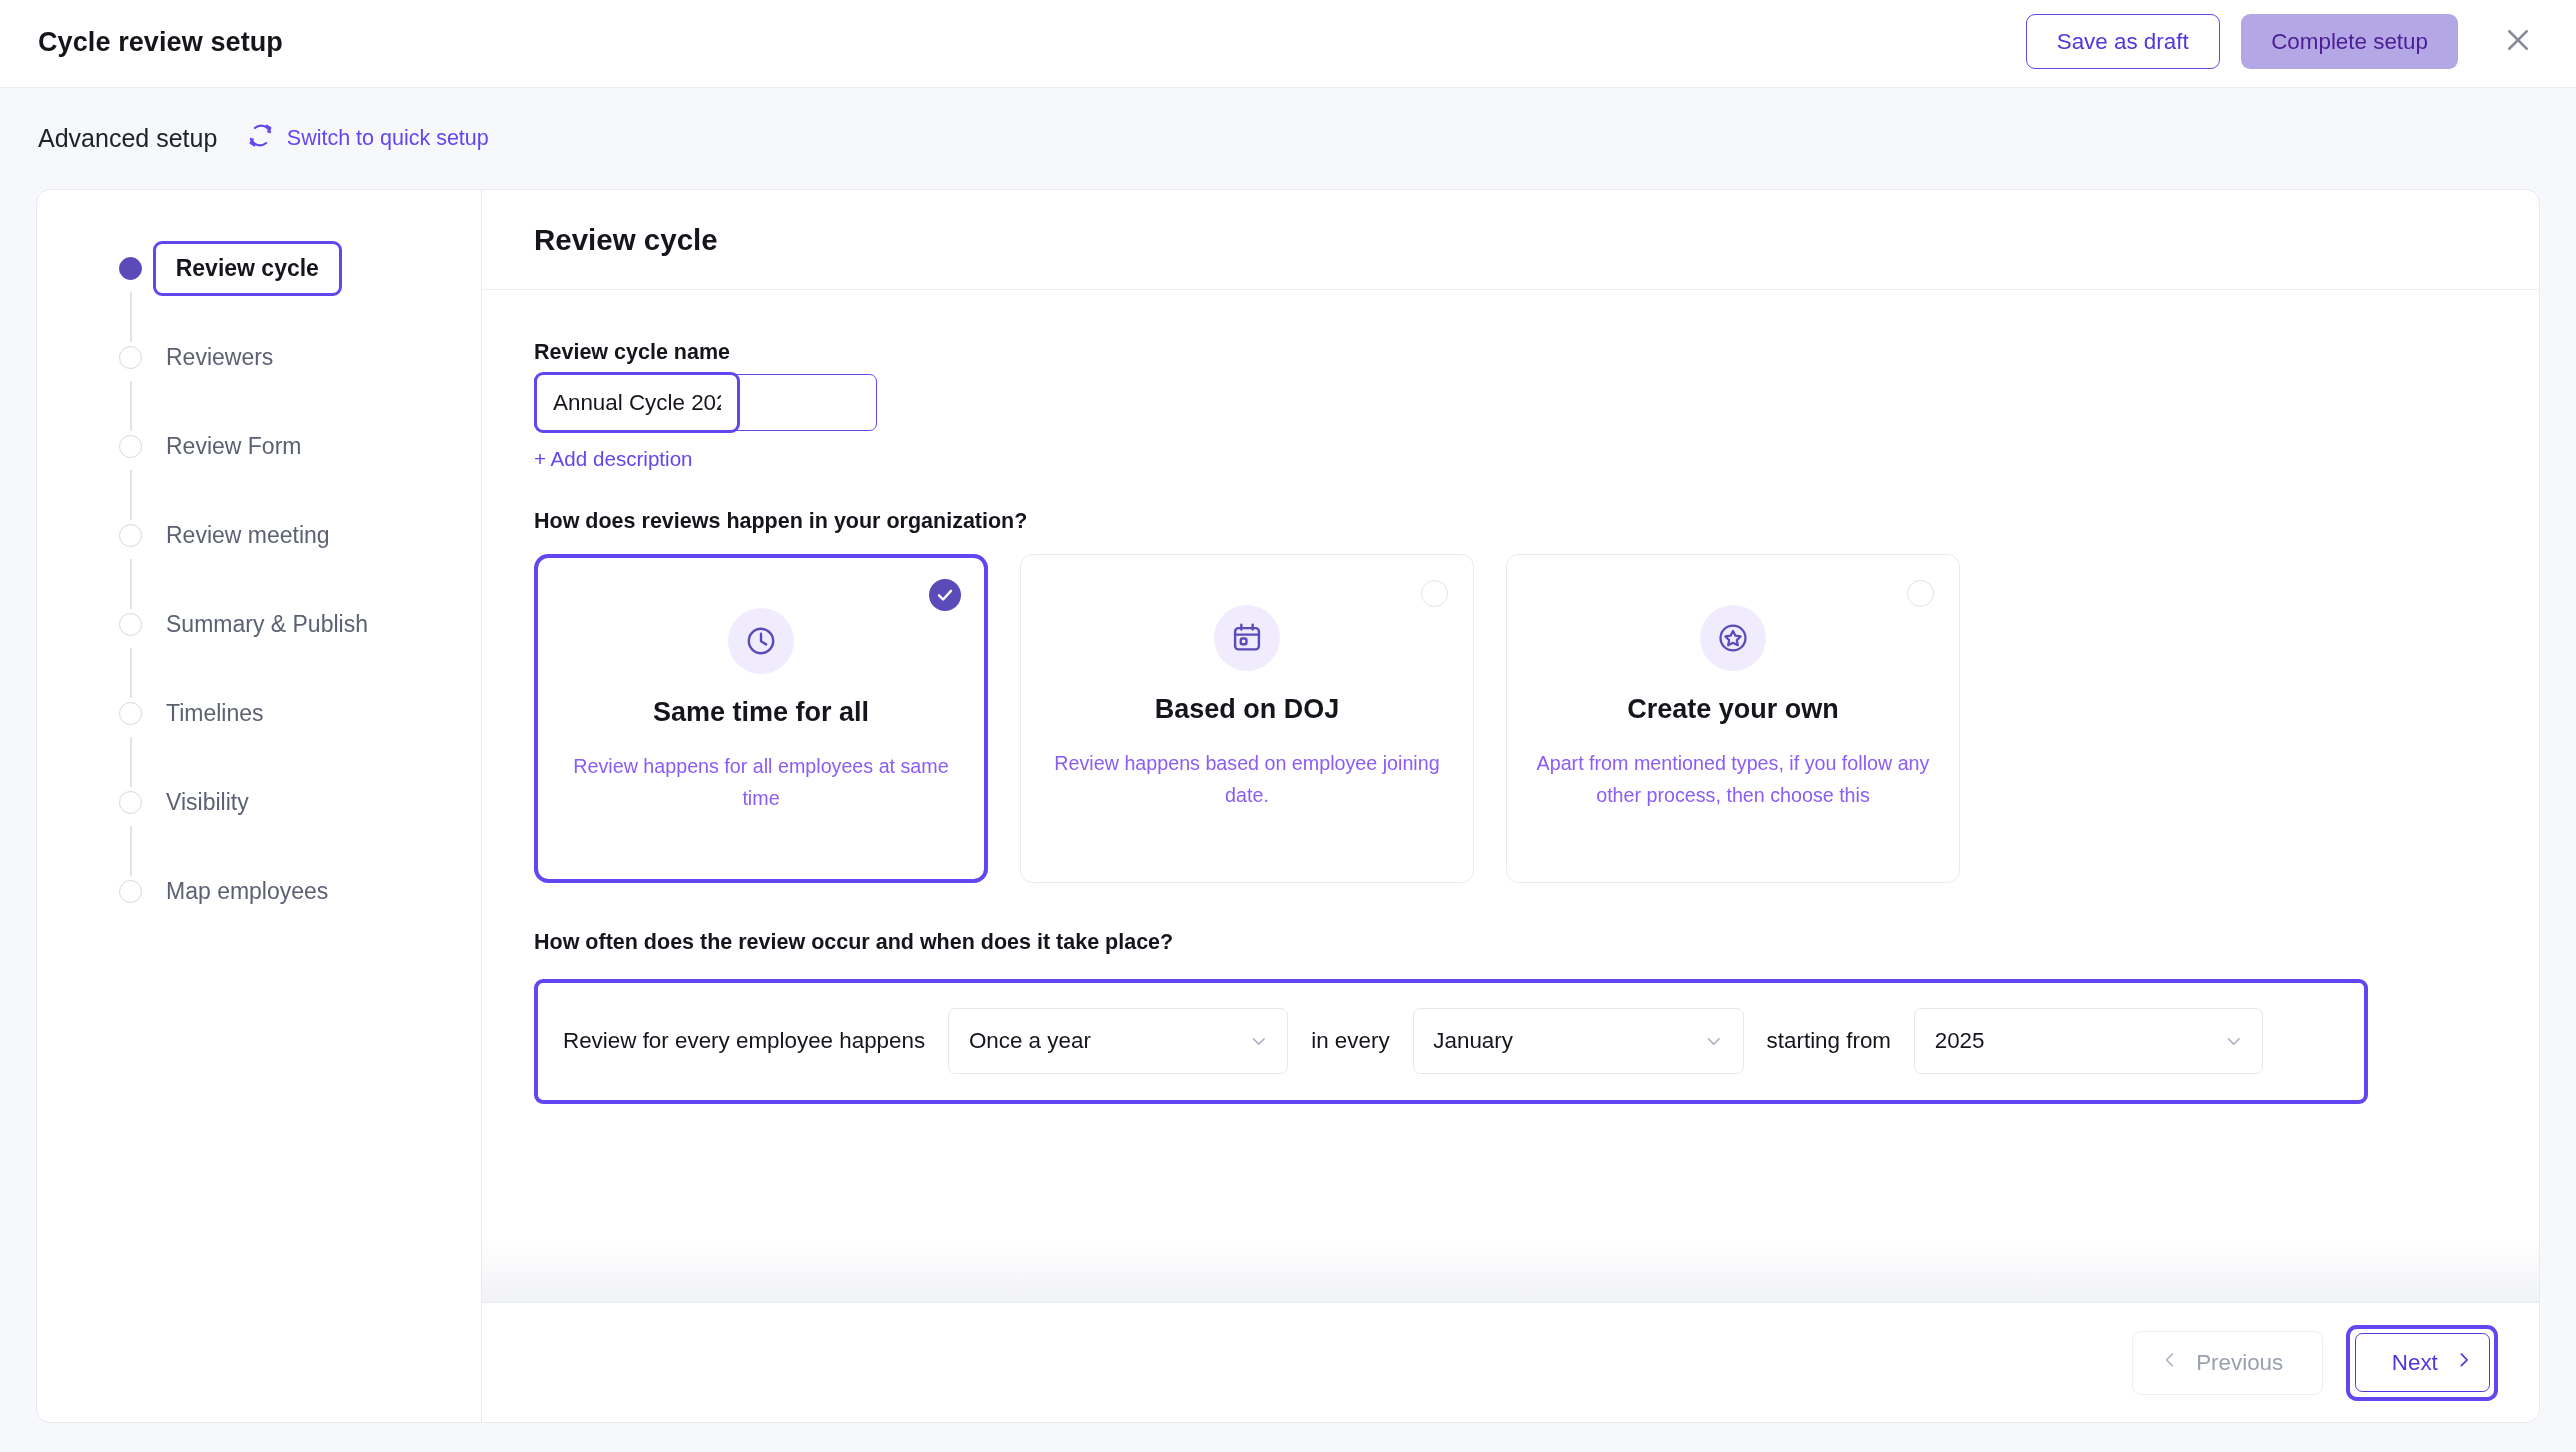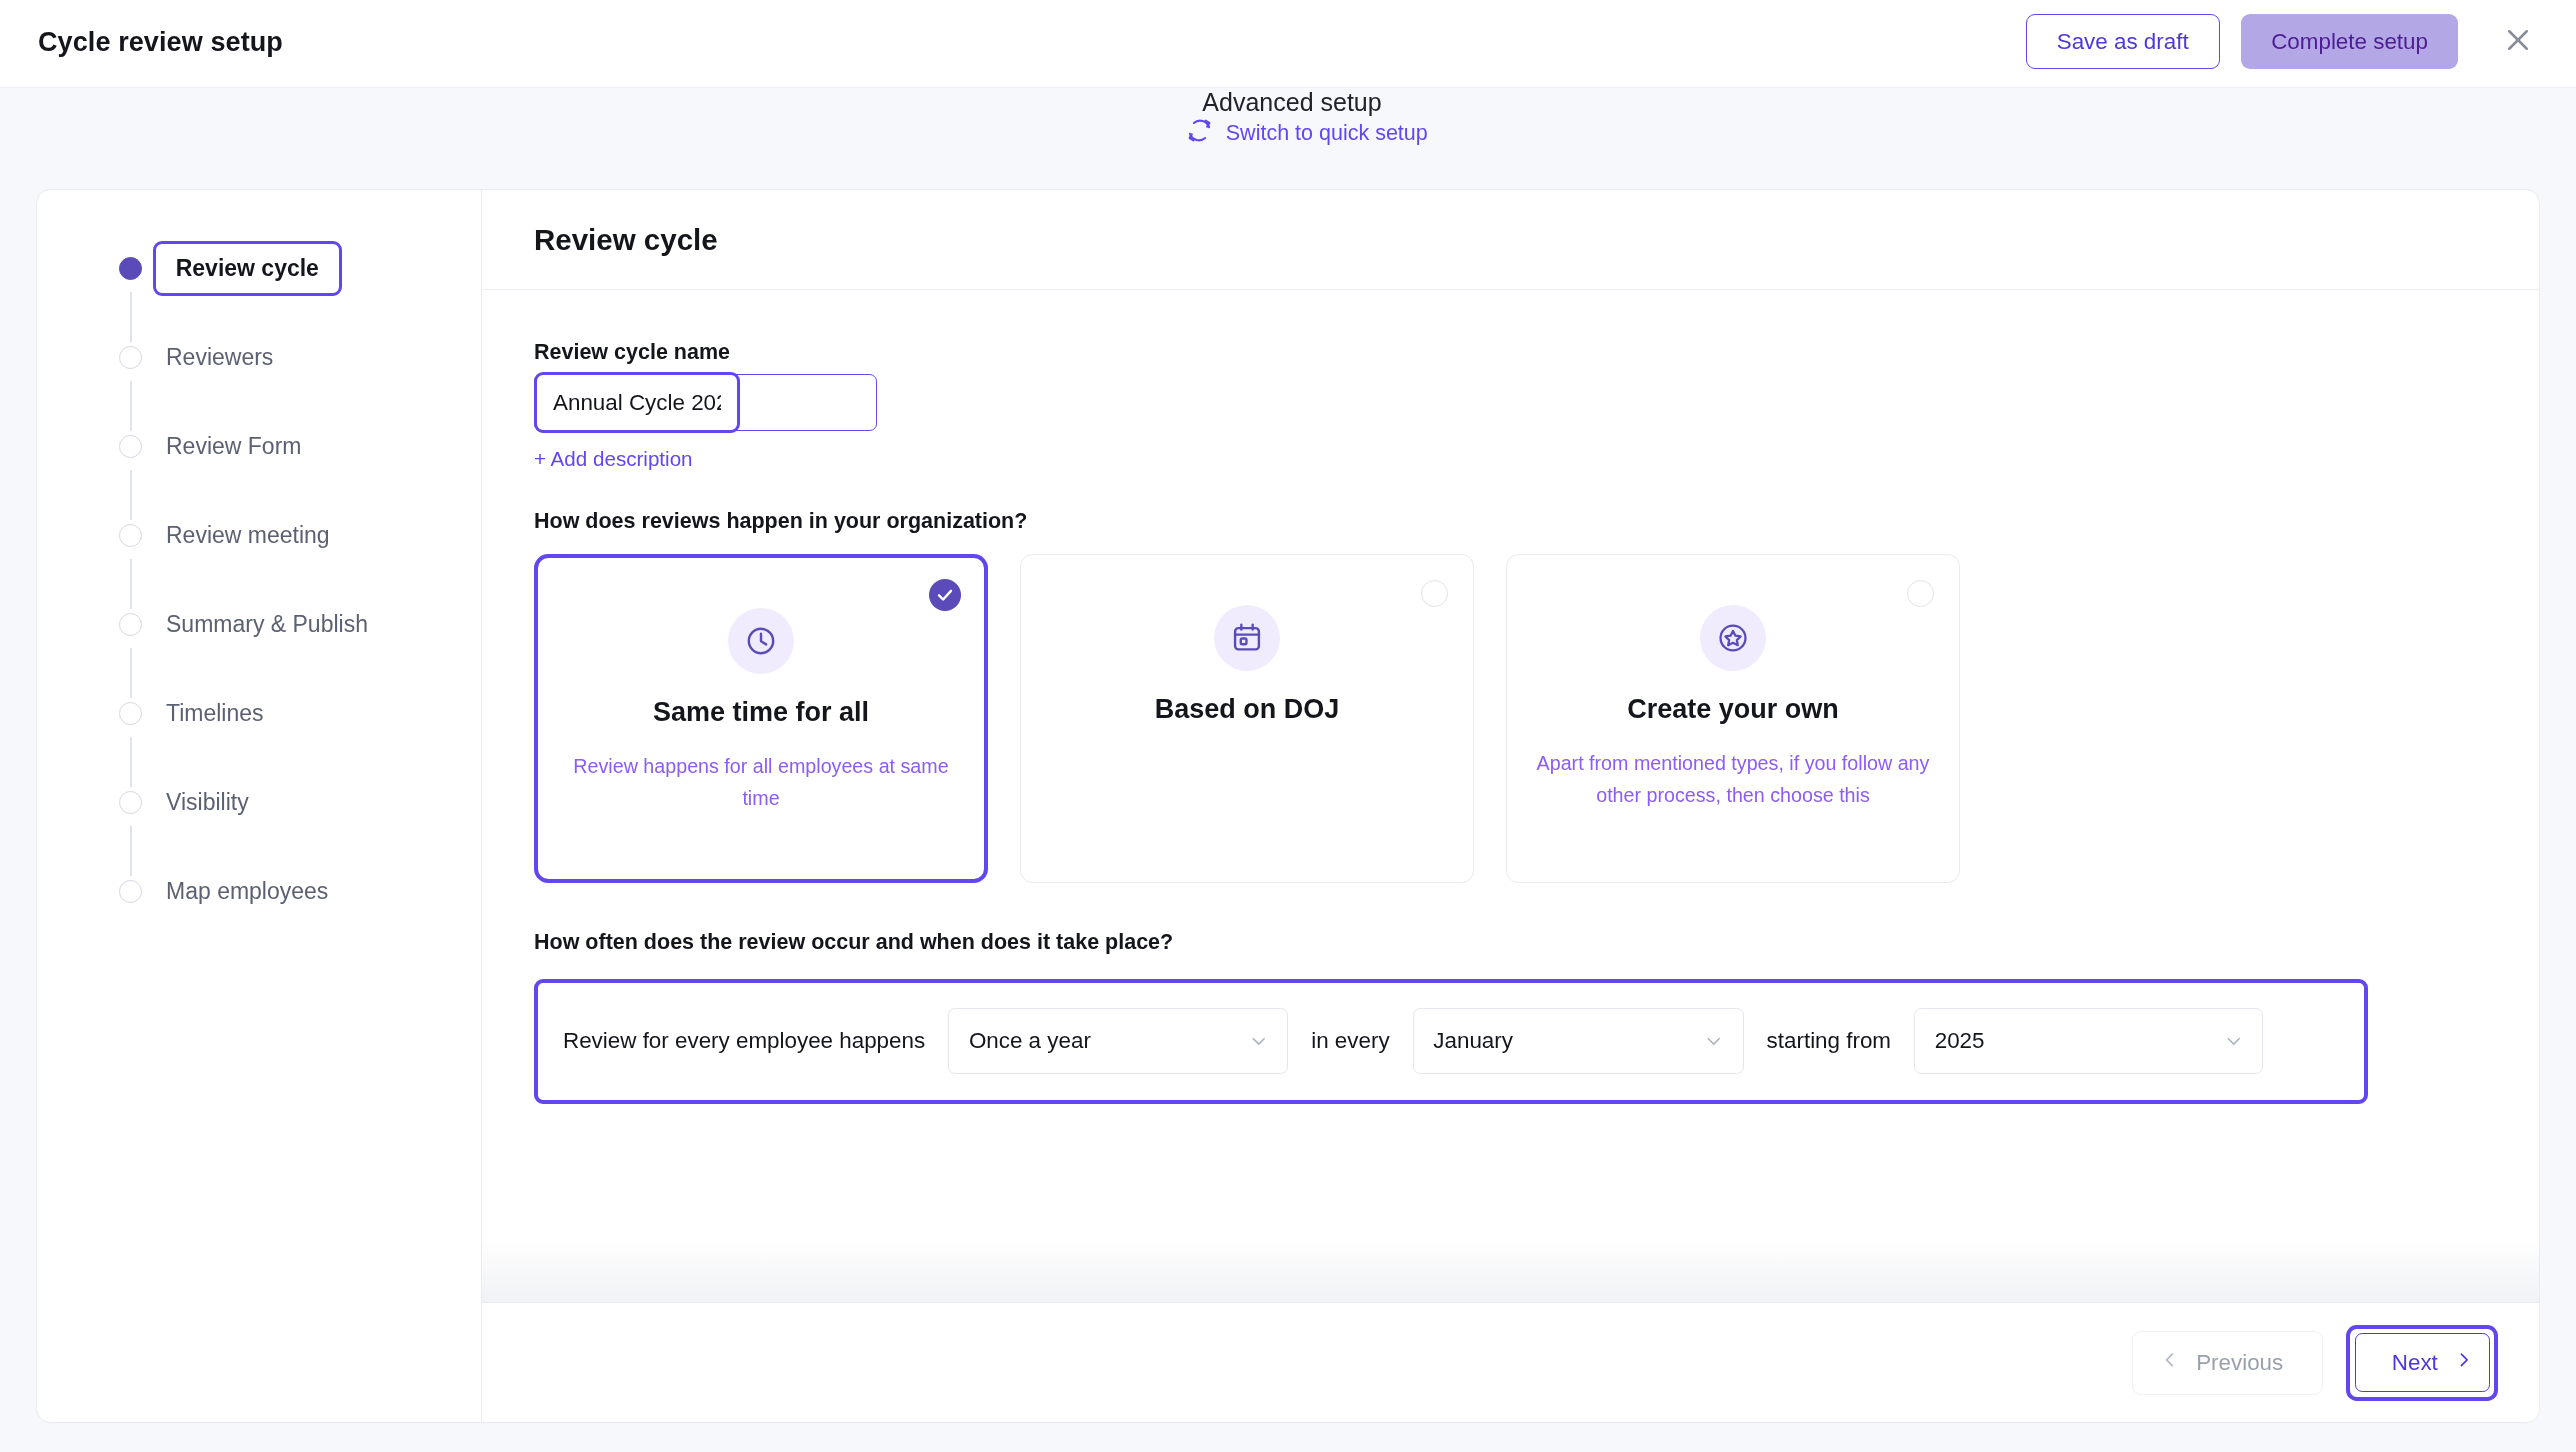--- a/index.html
+++ b/index.html
@@ -75,21 +75,20 @@
 
   
   .subheader {
     position: absolute;
     left: 0; top: 88px;
     width: 2576px; height: 100px;
     background: #f7f8fb;
     display: flex;
     align-items: center;
     padding-left: 38px;
-    flex-direction: column;
   }
   .subheader-title {
     font-size: 25px;
     color: #20232b;
     margin-right: 30px;
   }
   .switch-link {
     display: flex;
     align-items: center;
     gap: 12.5px;
@@ -534,20 +533,21 @@
           <span class="opt-icon">
             <svg width="34" height="34" viewBox="0 0 24 24" fill="none" stroke="#5a4bb8" stroke-width="1.7" stroke-linecap="round" stroke-linejoin="round">
               <rect x="3.6" y="5" width="16.8" height="15" rx="2.4"></rect>
               <line x1="3.6" y1="9.6" x2="20.4" y2="9.6"></line>
               <line x1="8" y1="2.6" x2="8" y2="6"></line>
               <line x1="16" y1="2.6" x2="16" y2="6"></line>
               <rect x="7.6" y="12.4" width="4" height="4" rx="1"></rect>
             </svg>
           </span>
           <div class="opt-title">Based on DOJ</div>
+          <div class="opt-desc">Review happens based on employee joining date.</div>
         </div>
 
         <div class="opt">
           <span class="opt-radio"></span>
           <span class="opt-icon">
             <svg width="34" height="34" viewBox="0 0 24 24" fill="none" stroke="#5a4bb8" stroke-width="1.6" stroke-linecap="round" stroke-linejoin="round">
               <circle cx="12" cy="12" r="8.8"></circle>
               <polygon points="12 7 13.7 10.4 17.4 10.9 14.7 13.5 15.4 17.1 12 15.4 8.6 17.1 9.3 13.5 6.6 10.9 10.3 10.4"></polygon>
             </svg>
           </span>

